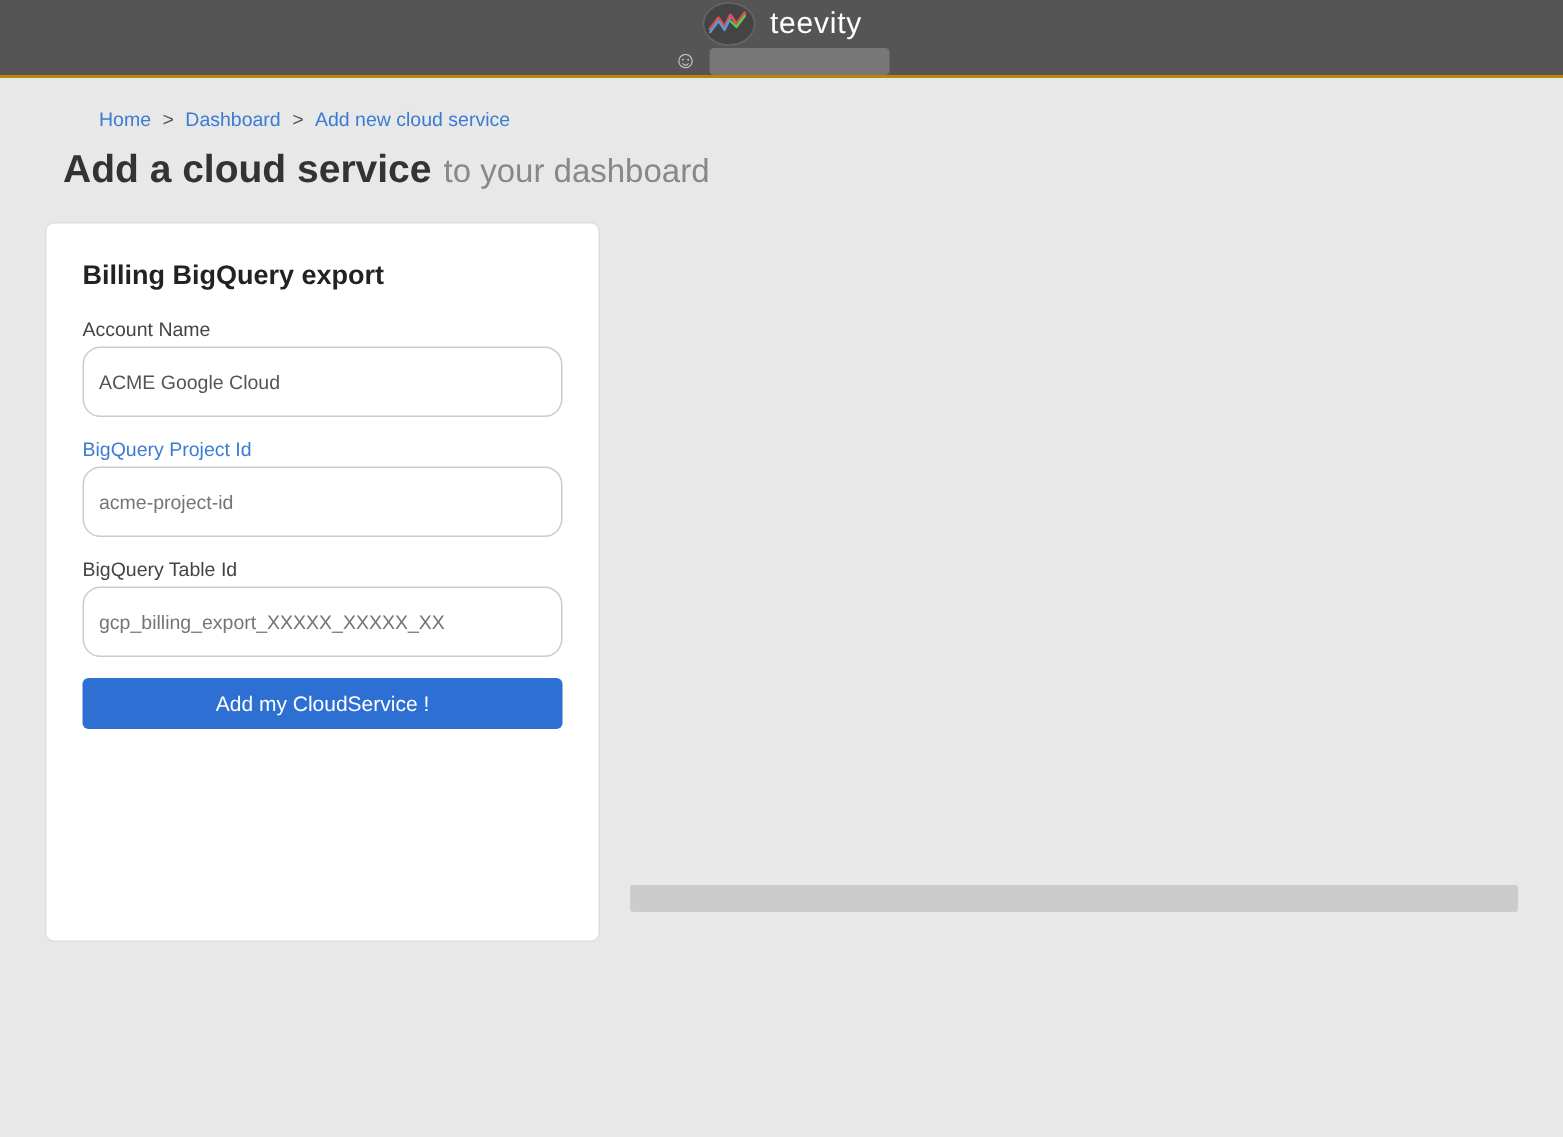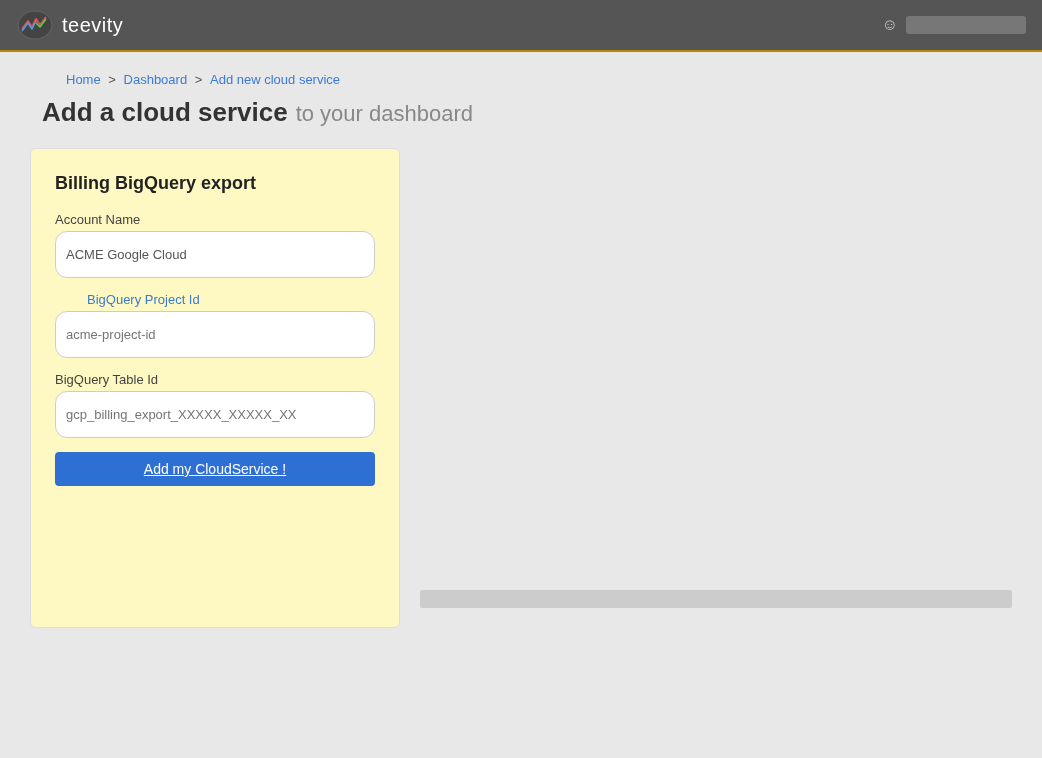--- a/index.html
+++ b/index.html
@@ -12,20 +12,21 @@
 
     
     .navbar {
       background-color: #555555;
       height: 52px;
       display: flex;
       align-items: center;
       justify-content: space-between;
       padding: 0 16px;
       border-bottom: 2px solid #b8860b;
+      flex-direction: column;
     }
     .navbar-brand {
       display: flex;
       align-items: center;
       gap: 8px;
     }
     .navbar-logo {
       width: 38px;
       height: 32px;
     }
@@ -92,21 +93,21 @@
     }
     .page-heading .subtitle {
       font-size: 22px;
       font-weight: 300;
       color: #888;
       margin-left: 8px;
     }
 
     
     .form-card {
-      background: #fef9c3;
+      background: #ffffff;
       border: 1px solid #dddddd;
       border-radius: 6px;
       padding: 24px;
       width: 370px;
       min-height: 480px;
     }
 
     .form-card-title {
       font-size: 18px;
       font-weight: 700;
@@ -119,21 +120,20 @@
     }
     .form-label {
       display: block;
       font-size: 13px;
       color: #444;
       margin-bottom: 4px;
     }
     .form-label .label-link {
       color: #3a7bd5;
       text-decoration: none;
-      margin-left: 32px;
     }
     .form-input {
       width: 100%;
       padding: 15px 10px;
       border: 1px solid #cccccc;
       border-radius: 12px;
       font-size: 13px;
       color: #555;
       background: #fff;
       outline: none;
@@ -161,21 +161,20 @@
       background: #2e6fd4;
       color: #ffffff;
       border: none;
       border-radius: 4px;
       padding: 9px 18px;
       font-size: 14px;
       font-weight: 500;
       cursor: pointer;
       width: 100%;
       text-align: center;
-      text-decoration: underline;
     }
 
     
     .content-area {
       display: flex;
       gap: 20px;
       align-items: flex-start;
     }
     .right-panel {
       flex: 1;

